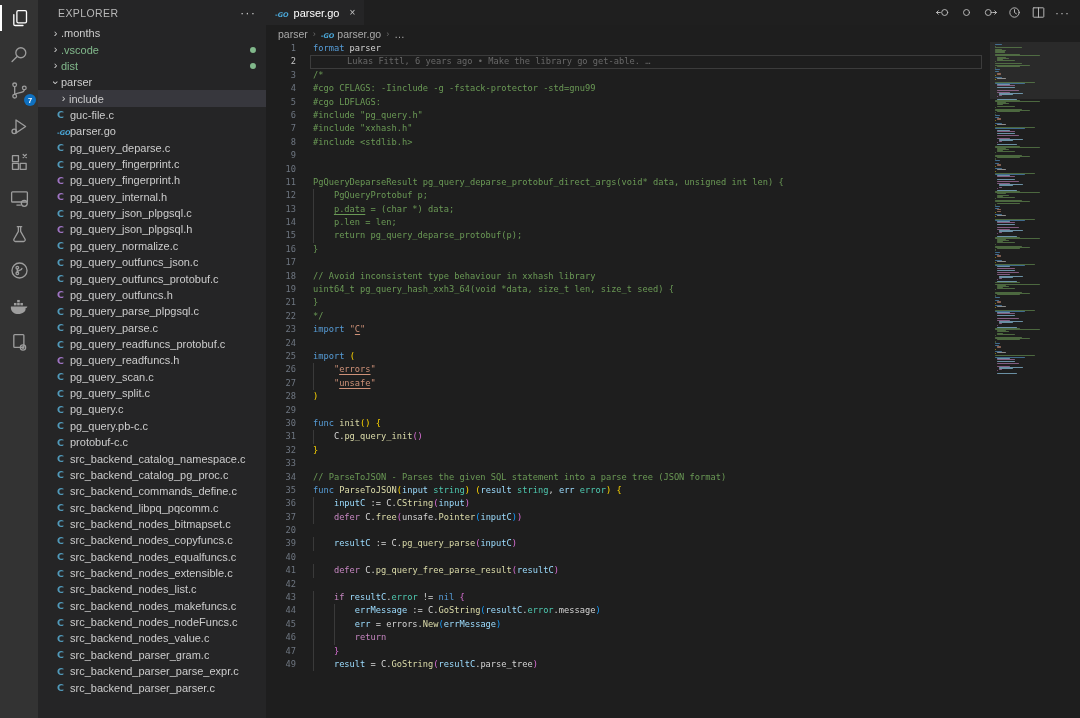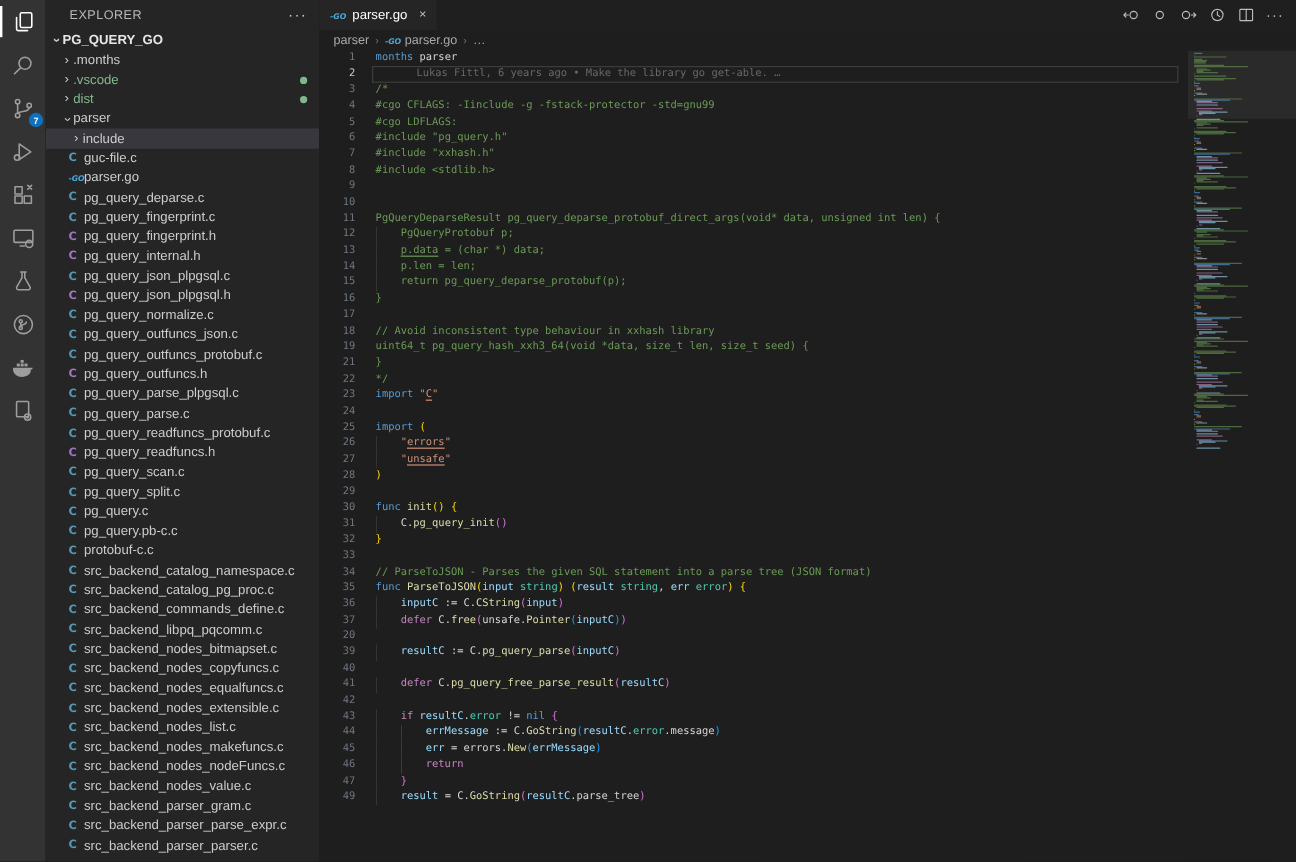--- a/index.html
+++ b/index.html
@@ -157,24 +157,20 @@
           </svg>
         </span>
       </div>
     </div>
 
   <div class="sidebar">
     <div class="sb-header">
       <span>EXPLORER</span>
       <span class="sb-more">···</span>
     </div>
-    <div class="root-row">
-      <span class="twisty down">›</span>
-      <span>PG_QUERY_GO</span>
-    </div>
     <div class="tree">
         <div class="row" style="padding-left: 12px;">
           <span class="twisty ">›</span>
           <span class="lbl">.months</span>
         </div>
         <div class="row green" style="padding-left: 12px;">
           <span class="twisty ">›</span>
           <span class="lbl">.vscode</span>
           <span class="dot"></span>
         </div>
@@ -389,21 +385,21 @@
           <span><i class="gologo">GO</i></span>
           <span>parser.go</span>
         </span>
         <span class="bc-sep">›</span>
         <span class="bc-item">
           <span>…</span>
         </span>
       </div>
     <div class="editor">
       <div class="code">
-          <div class="cline"><span class="gutter">1</span><span class="ctext"><span class="kw">months</span><span class="pl"> parser</span></span></div>
+          <div class="cline"><span class="gutter">1</span><span class="ctext"><span class="kw">format</span><span class="pl"> parser</span></span></div>
           <div class="cline cur"><span class="gutter">2</span><span class="cur-box"></span><span class="ctext"><span class="blame-inline">Lukas Fittl, 6 years ago • Make the library go get-able. …</span></span></div>
           <div class="cline"><span class="gutter">3</span><span class="ctext"><span class="cm">/*</span></span></div>
           <div class="cline"><span class="gutter">4</span><span class="ctext"><span class="cm">#cgo CFLAGS: -Iinclude -g -fstack-protector -std=gnu99</span></span></div>
           <div class="cline"><span class="gutter">5</span><span class="ctext"><span class="cm">#cgo LDFLAGS:</span></span></div>
           <div class="cline"><span class="gutter">6</span><span class="ctext"><span class="cm">#include "pg_query.h"</span></span></div>
           <div class="cline"><span class="gutter">7</span><span class="ctext"><span class="cm">#include "xxhash.h"</span></span></div>
           <div class="cline"><span class="gutter">8</span><span class="ctext"><span class="cm">#include &lt;stdlib.h&gt;</span></span></div>
           <div class="cline"><span class="gutter">9</span><span class="ctext"></span></div>
           <div class="cline"><span class="gutter">10</span></div>
           <div class="cline"><span class="gutter">11</span><span class="ctext"><span class="cm">PgQueryDeparseResult pg_query_deparse_protobuf_direct_args(void* data, unsigned int len) {</span></span></div>

